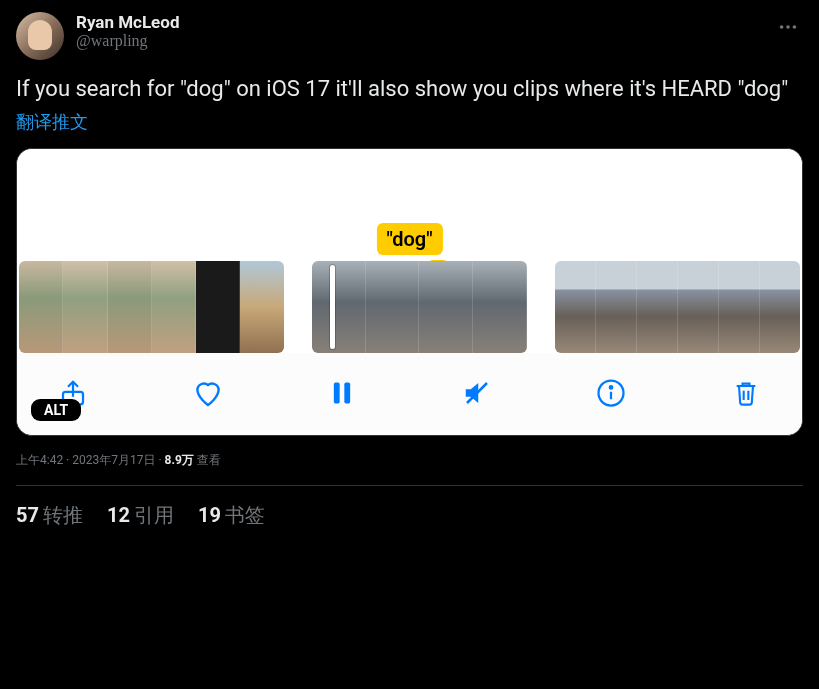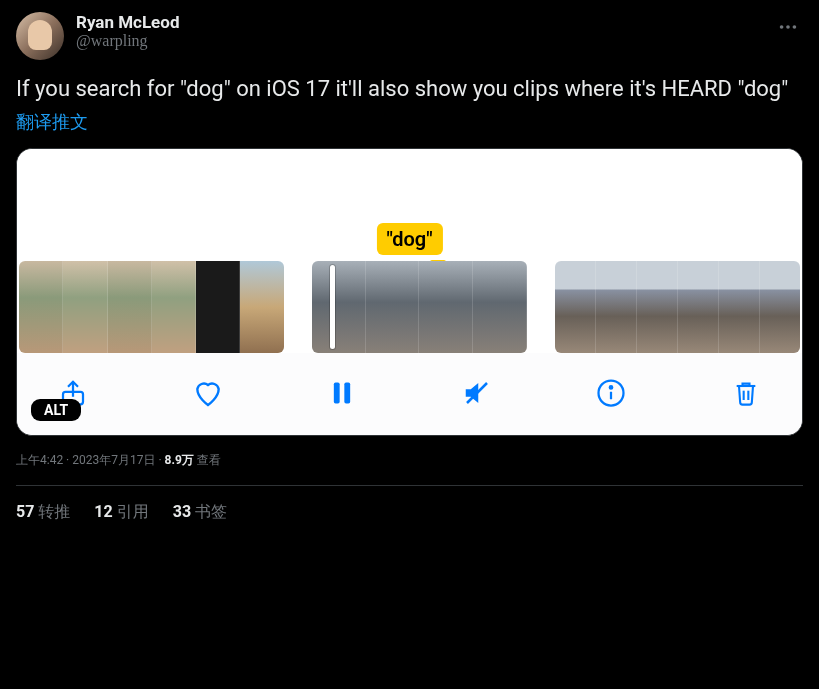--- a/index.html
+++ b/index.html
@@ -176,21 +176,21 @@
     font-weight: 700;
   }
   .divider {
     border-top: 1px solid #2f3336;
     margin-top: 16px;
   }
   .stats-row {
     display: flex;
     gap: 24px;
     padding: 16px 0 0 0;
-    font-size: 16px;
+    font-size: 20px;
     color: #71767b;
   }
   .stat .count {
     color: #e7e9ea;
     font-weight: 700;
     margin-right: 4px;
   }
   svg { display: block; }
 </style>
 </head>
@@ -297,16 +297,16 @@
 
   <div class="meta-row">
     <span>上午4:42</span><span> · </span><span>2023年7月17日</span><span> · </span><span class="views-count">8.9万</span> <span>查看</span>
   </div>
 
   <div class="divider"></div>
 
   <div class="stats-row">
     <div class="stat"><span class="count">57</span><span>转推</span></div>
     <div class="stat"><span class="count">12</span><span>引用</span></div>
-    <div class="stat"><span class="count">33</span><span>书签</span></div>
+    <div class="stat"><span class="count">19</span><span>书签</span></div>
   </div>
 
 </div>
 
 </body></html>

